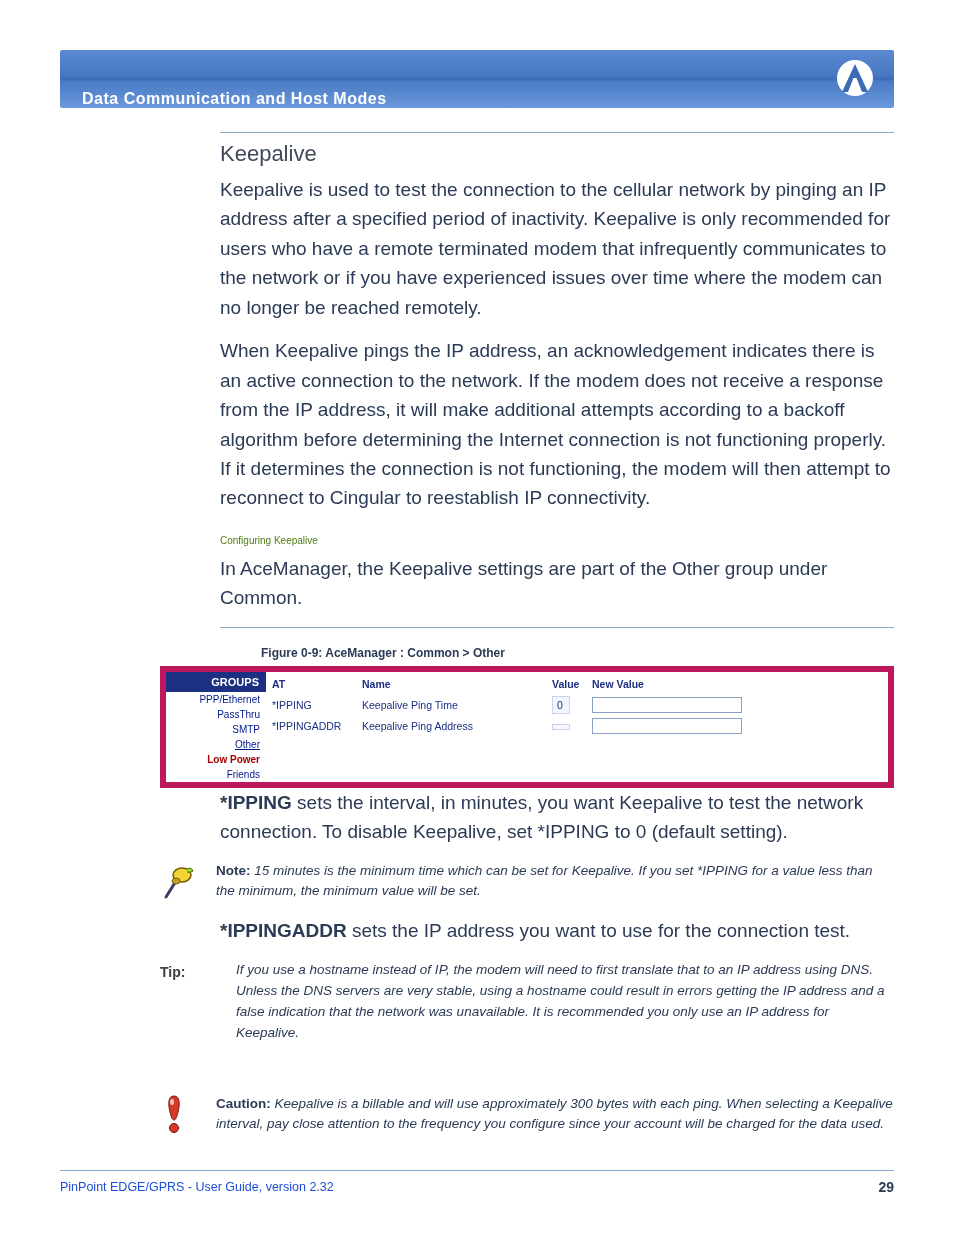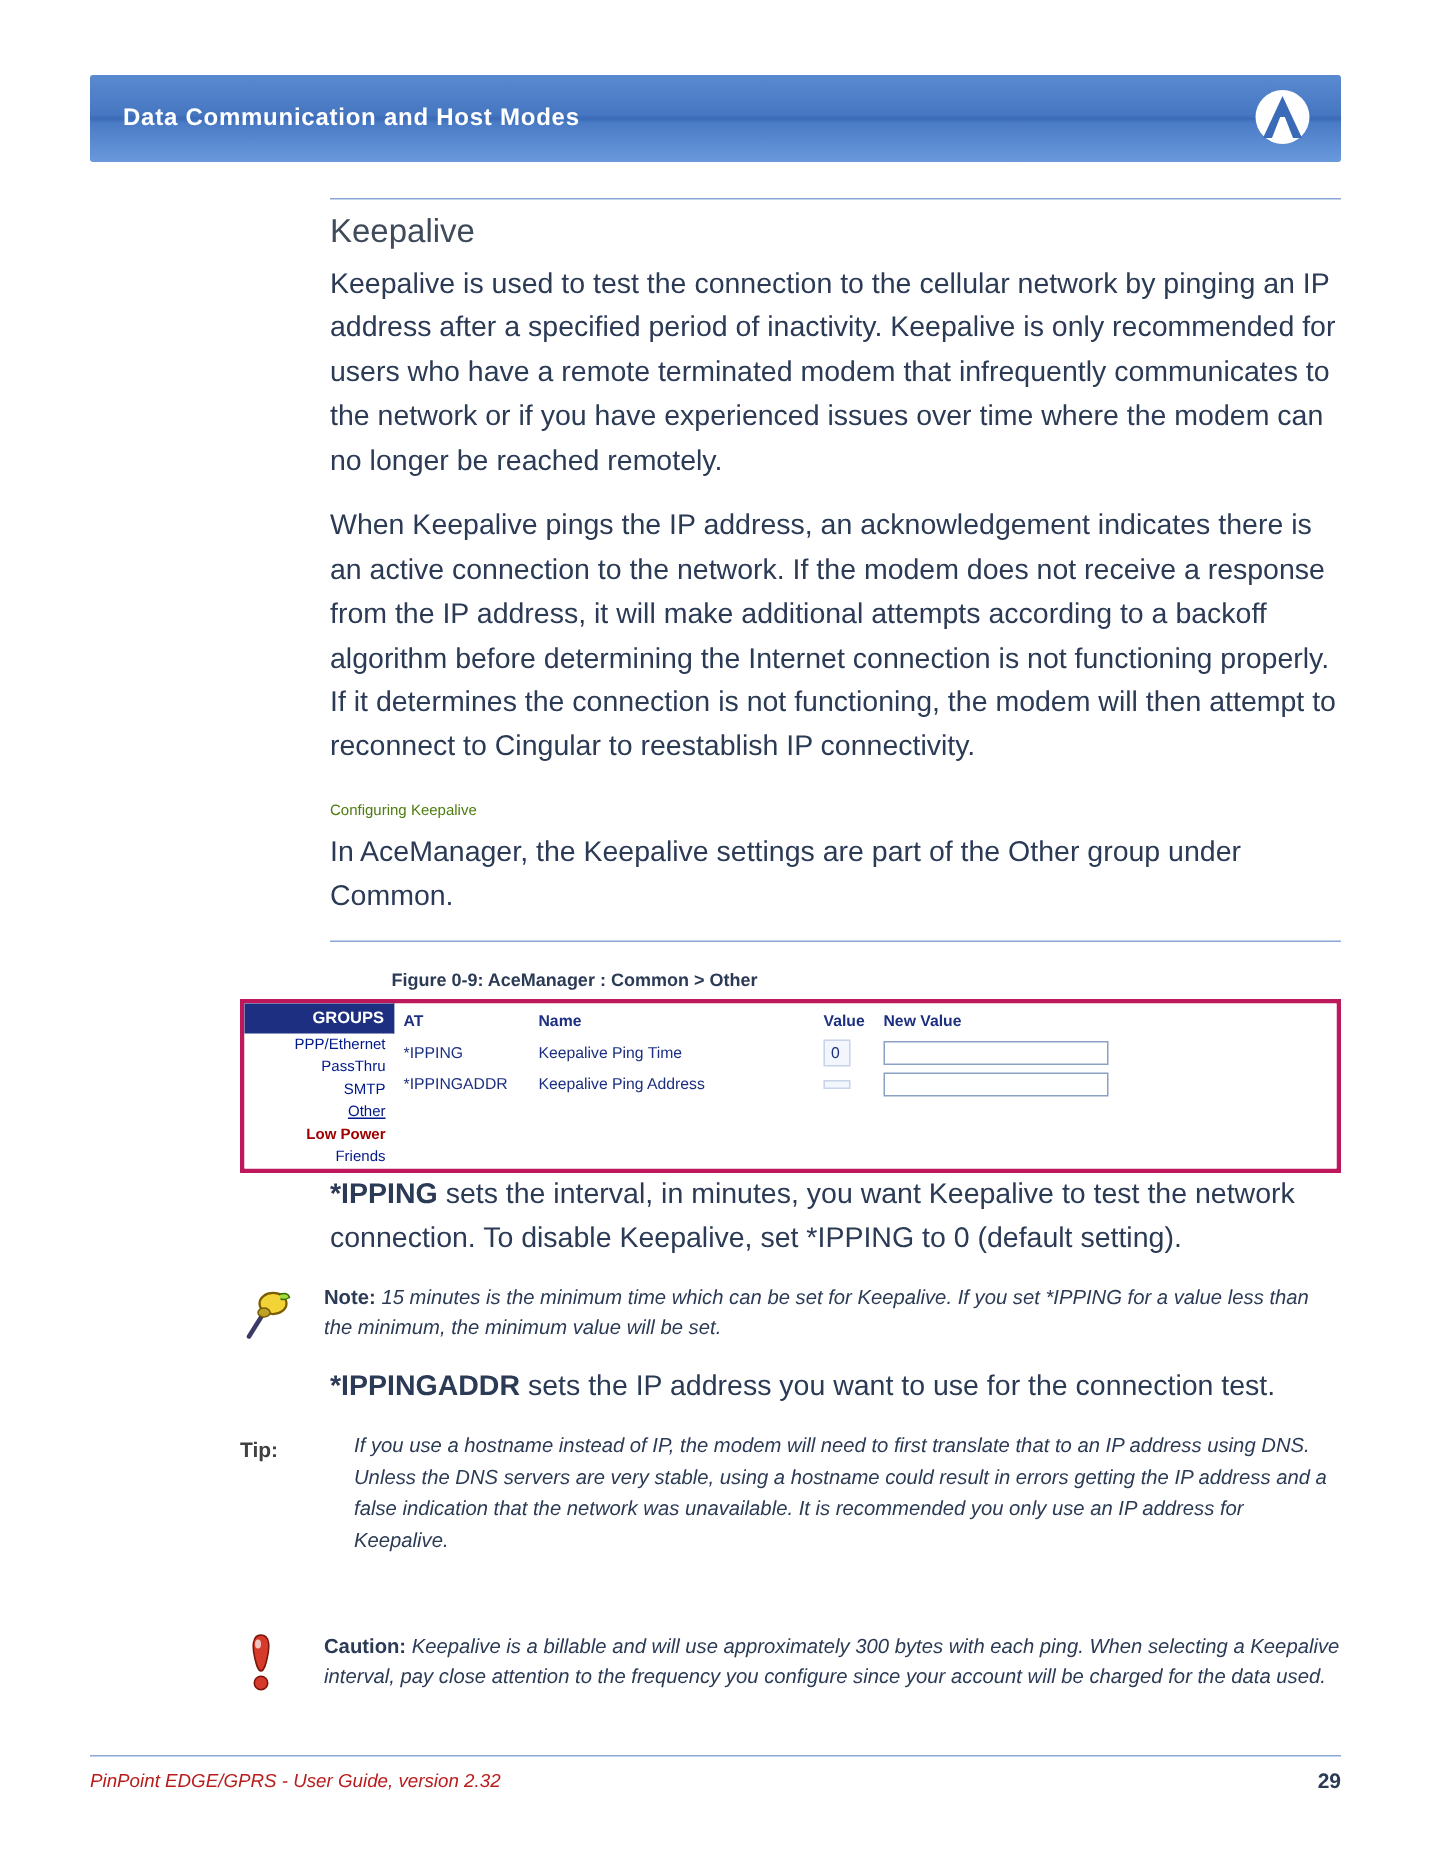--- a/index.html
+++ b/index.html
@@ -1,38 +1,38 @@
 <!DOCTYPE html>
 <html><head>
 <meta charset="utf-8">
 <style>
   * { box-sizing: border-box; margin: 0; padding: 0; }
   html, body { width: 954px; height: 1235px; background: #fff; font-family: "Segoe UI", "Helvetica Neue", Arial, sans-serif; color: #2b3a55; }
   .page { width: 954px; height: 1235px; position: relative; padding: 50px 60px 0 60px; }
   .header-bar {
     background: linear-gradient(to bottom, #5a8ad0 0%, #4677c1 45%, #3b6bb7 50%, #4a7bc5 55%, #6a99dc 100%);
-    color: #fff; height: 58px; display:flex; align-items:center; padding: 0 22px; border-radius:2px;
+    color: #fff; height: 58px; display:flex; align-items:flex-end; padding: 0 22px; border-radius:2px;
     position: relative;
   }
   .header-bar h1 { font-size: 16px; font-weight: 700; letter-spacing: 0.5px; }
   .logo { position:absolute; right:18px; top:10px; }
   .content { margin-left: 160px; margin-top: 24px; }
   .thin-rule { border-top:1px solid #8aa8d6; margin-top:10px; }
   .section-title { font-size: 22px; color:#3f4a5a; margin-top:8px; margin-bottom:8px; font-weight:400; }
   .body-text { font-size: 19px; line-height: 1.55; color:#2b3a55; margin-bottom: 14px; }
   .tip-row { display:flex; align-items:flex-start; gap:16px; margin: 8px 0 14px -60px; }
   .tip-label { width:60px; font-weight:700; color:#404040; font-size:14px; text-align:left; padding-top:4px;}
   .tip-icon { width:40px; height:40px; flex:0 0 40px; }
   .fig-caption { font-size: 12px; color:#2b3a55; font-weight:700; margin:18px 0 6px 0;padding-left:41px; }
   .subhead { font-weight:400; font-size:10px; margin: 22px 0 8px 0; color:#4d7c0f;}
   .footer { position:absolute; left:60px; right:60px; bottom:40px; border-top:1px solid #8aa8d6; padding-top:8px; display:flex; justify-content:space-between; align-items:center; }
-  .footer-left { font-style: italic; font-size:12.5px; color:#b91c1c; }
+  .footer-left { font-size:12.5px; color:#1d4ed8; }
   .footer-right { font-weight:700; font-size:14px; color:#2b3a55; }
   
-  .app-shot { border:3px solid #be185d; display:flex; margin-left:-60px; width: calc(100% + 60px); font-family: Tahoma, Arial, sans-serif; }
+  .app-shot { border:6px solid #be185d; display:flex; margin-left:-60px; width: calc(100% + 60px); font-family: Tahoma, Arial, sans-serif; }
   .app-groups { width:100px; background:#fff; }
   .app-groups-hdr { background:#1c2f80; color:#fff; font-size:11px; font-weight:700; padding:4px 6px; text-align:right; border-right:1px solid #1c2f80;}
   .app-groups-list div { font-size:10px; text-align:right; padding:2px 6px; color:#00188a; }
   .app-groups-list .link { text-decoration:underline; cursor:pointer; }
   .app-groups-list .bold { font-weight:700; color:#a00000; }
   .app-main { flex:1; background:#fff; }
   .app-main-hdr { background:#1c2f80; color:#fff; font-size:11px; font-weight:700; padding:4px 8px; display:flex; justify-content:space-between; }
   .app-table { width:100%; border-collapse: collapse; font-size:10.5px; }
   .app-table th { color:#1c2f80; font-weight:700; text-align:left; padding:6px 6px 4px 6px; }
   .app-table td { padding:2px 6px; color:#1c2f80; vertical-align:middle; }

